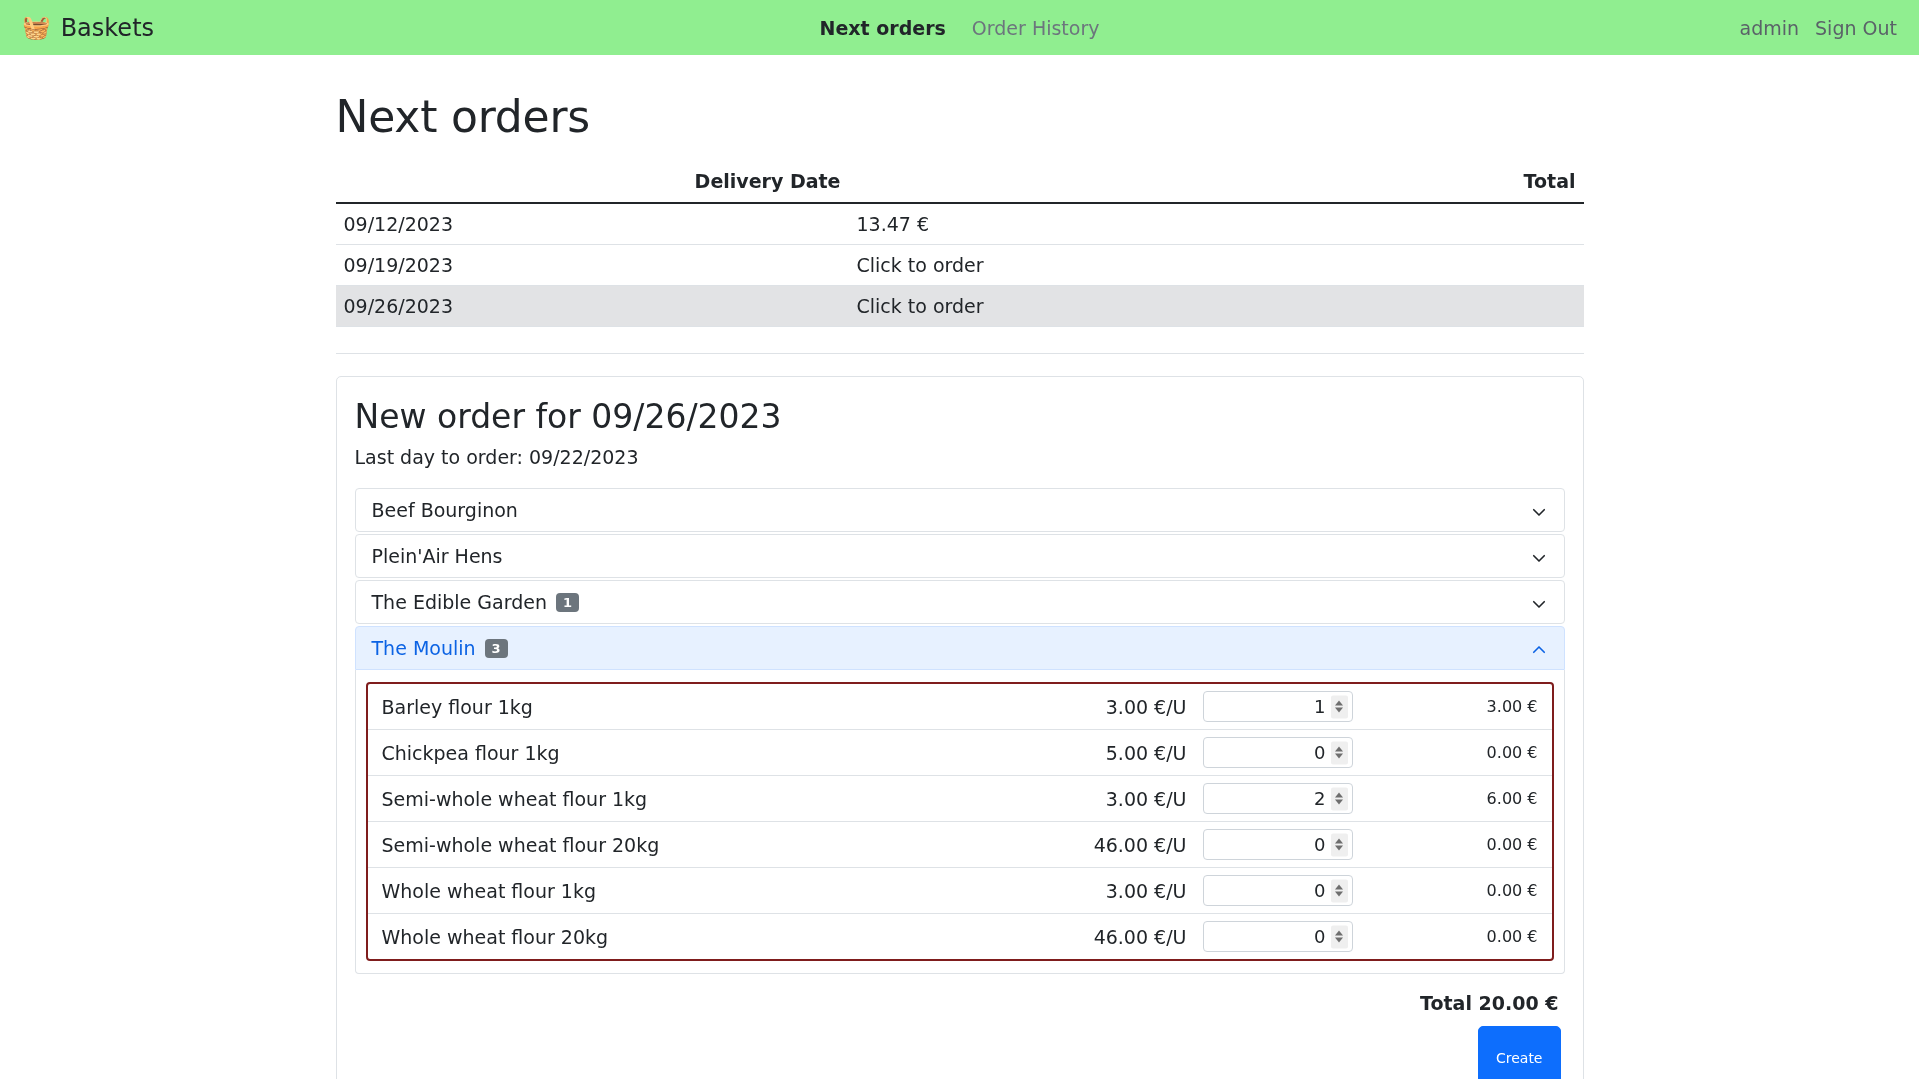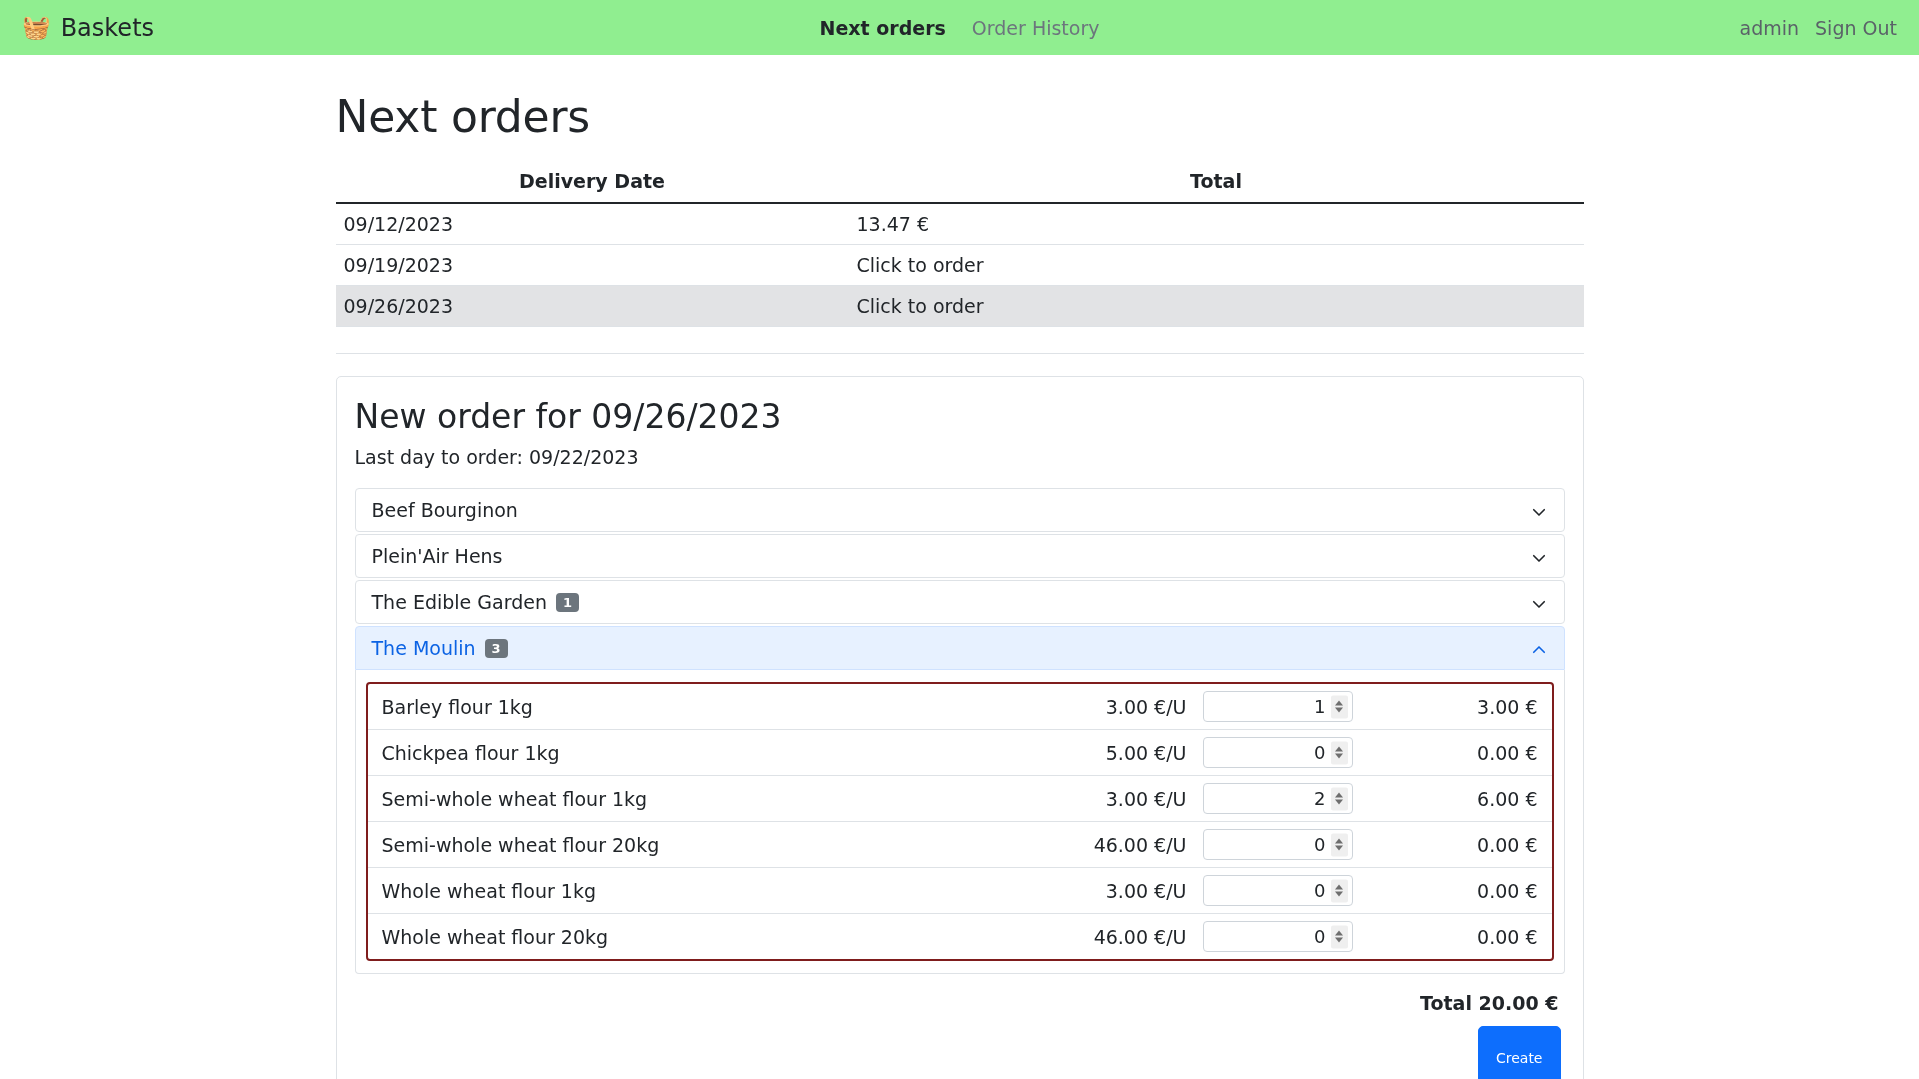--- a/index.html
+++ b/index.html
@@ -63,21 +63,21 @@
     letter-spacing: -0.2px;
   }
 
   
   .orders-table {
     width: 100%;
     border-collapse: collapse;
     font-size: 19px;
   }
   .orders-table th {
-    text-align: center;
+    text-align: right;
     font-weight: 700;
     padding: 10px 8px;
     border-bottom: 2px solid #212529;
     color: #212529;
   }
   .orders-table td {
     padding: 9px 8px;
     border-bottom: 1px solid #dee2e6;
     color: #212529;
   }
@@ -209,21 +209,21 @@
     display: block;
     width: 0; height: 0;
     border-left: 4px solid transparent;
     border-right: 4px solid transparent;
   }
   .spinner i.up { border-bottom: 5px solid #6e6e6e; }
   .spinner i.down { border-top: 5px solid #6e6e6e; }
   .product-total {
     width: 185px;
     text-align: right;
-    font-size: 19px;
+    font-size: 16px;
     color: #212529;
     white-space: nowrap;
   }
 
   .order-total {
     text-align: right;
     font-size: 19px;
     font-weight: 700;
     color: #212529;
     margin-top: 18px;

